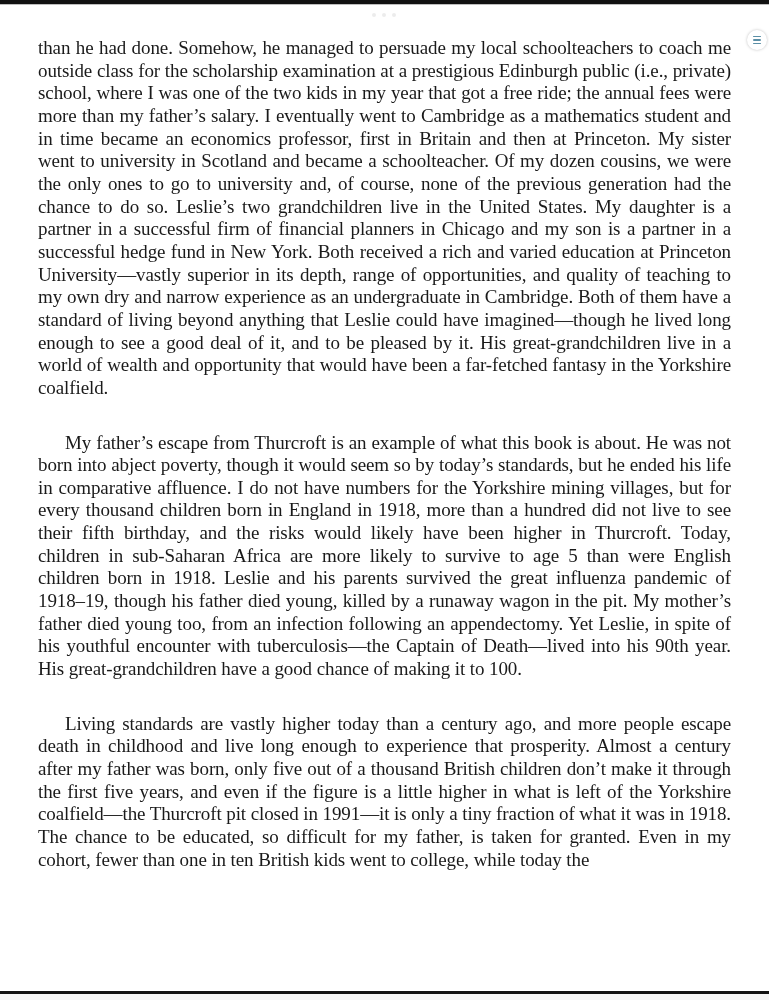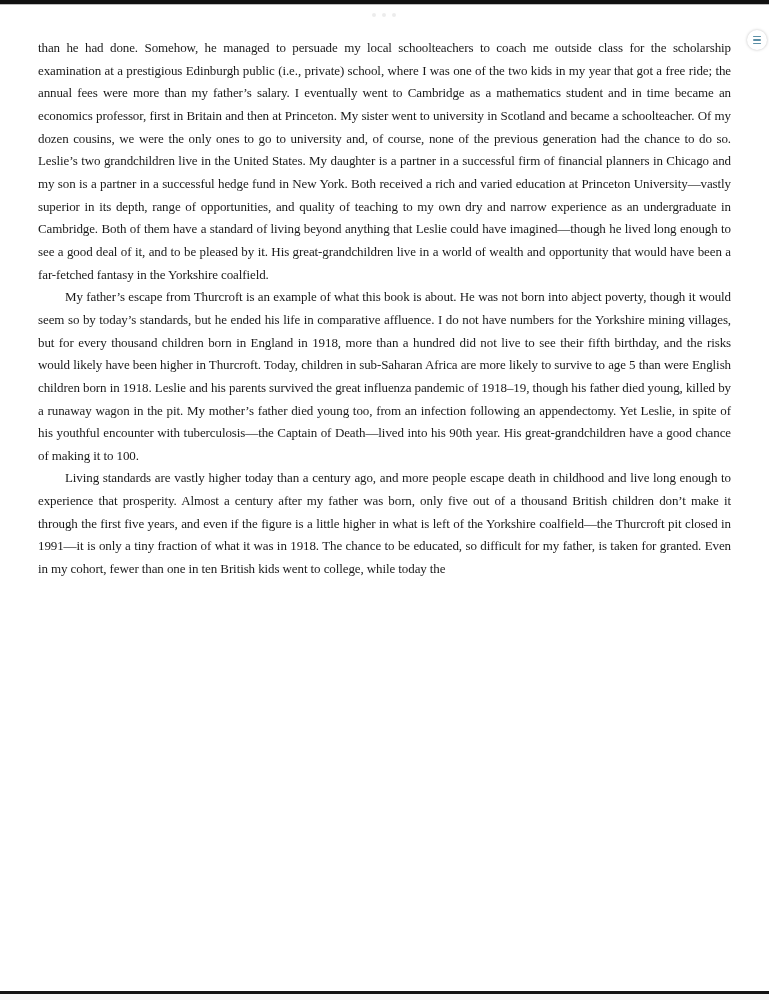--- a/index.html
+++ b/index.html
@@ -51,30 +51,31 @@
     .menu-button i {
       display: block;
       width: 8px; height: 1.5px;
       background: #5b8fa6;
       border-radius: 1px;
     }
     .page {
       position: absolute;
       left: 38px; top: 37px;
       width: 693px;
-      font-size: 13px;
+      font-size: 19px;
       line-height: 22.65px;
       text-align: justify;
       letter-spacing: -0.1px;
     }
     .page p {
       margin: 0;
     }
     .page p.indent {
       text-indent: 27px;
+      margin-top: 32px;
     }
     .bottom-bar {
       position: absolute;
       left: 0; top: 991px;
       width: 769px; height: 3px;
       background: #111111;
     }
     .bottom-bar-shadow {
       position: absolute;
       left: 0; top: 994px;

